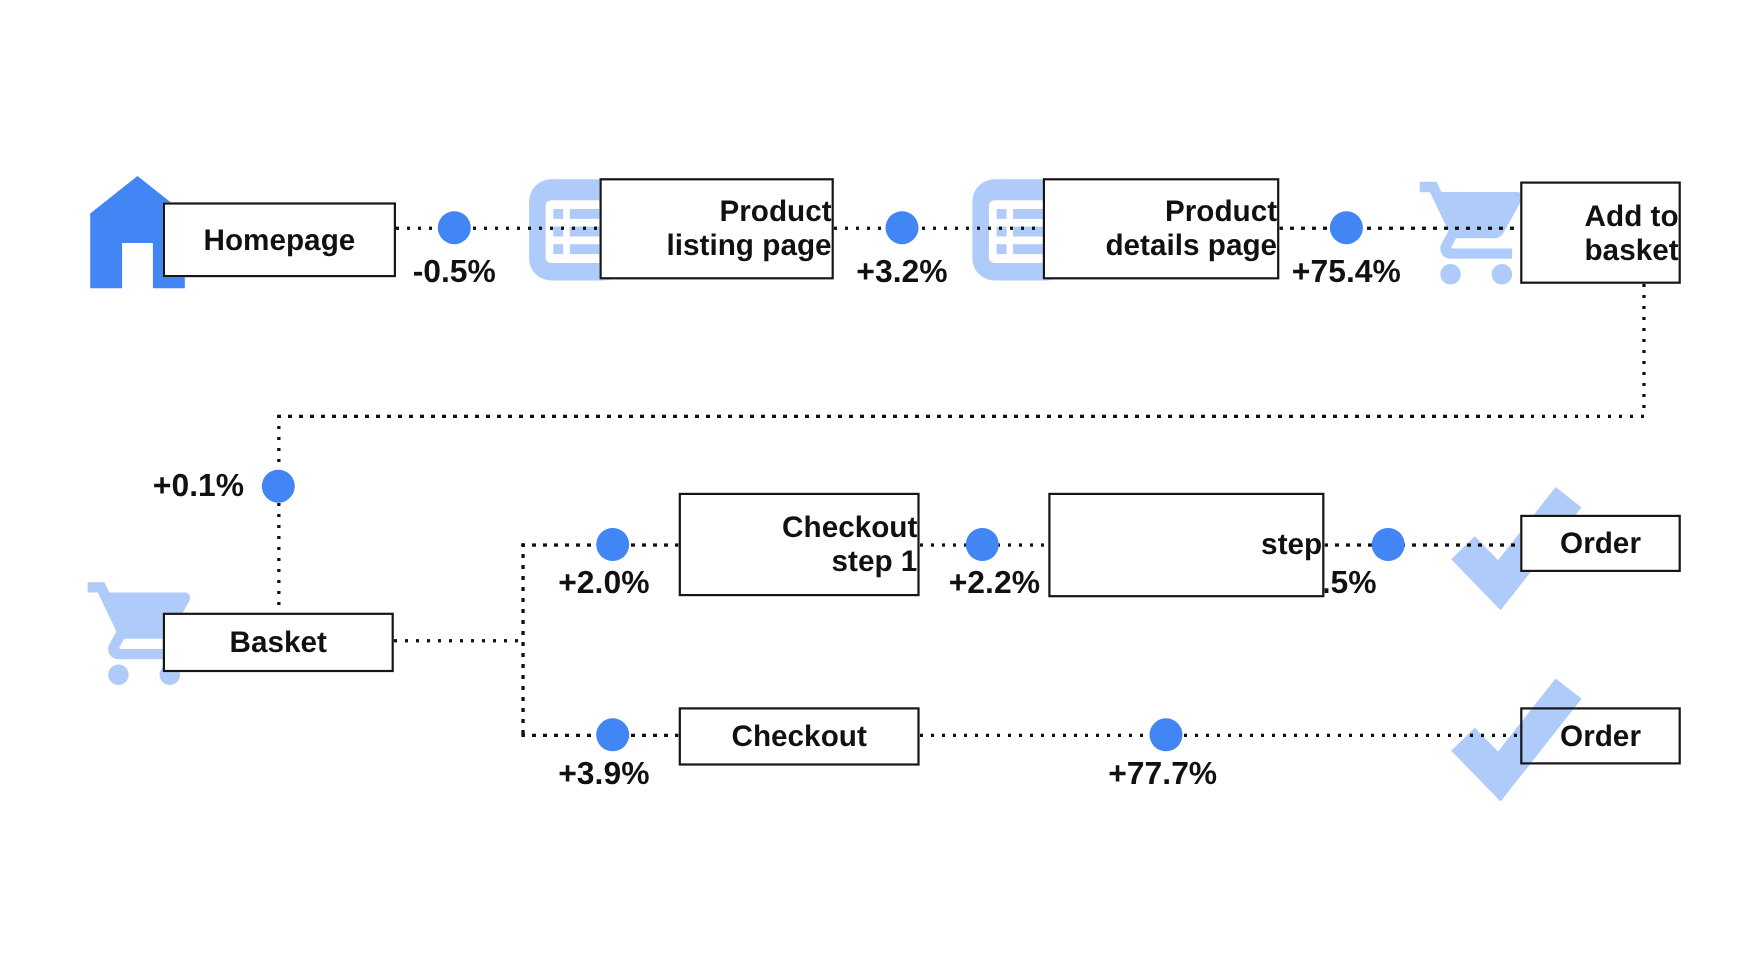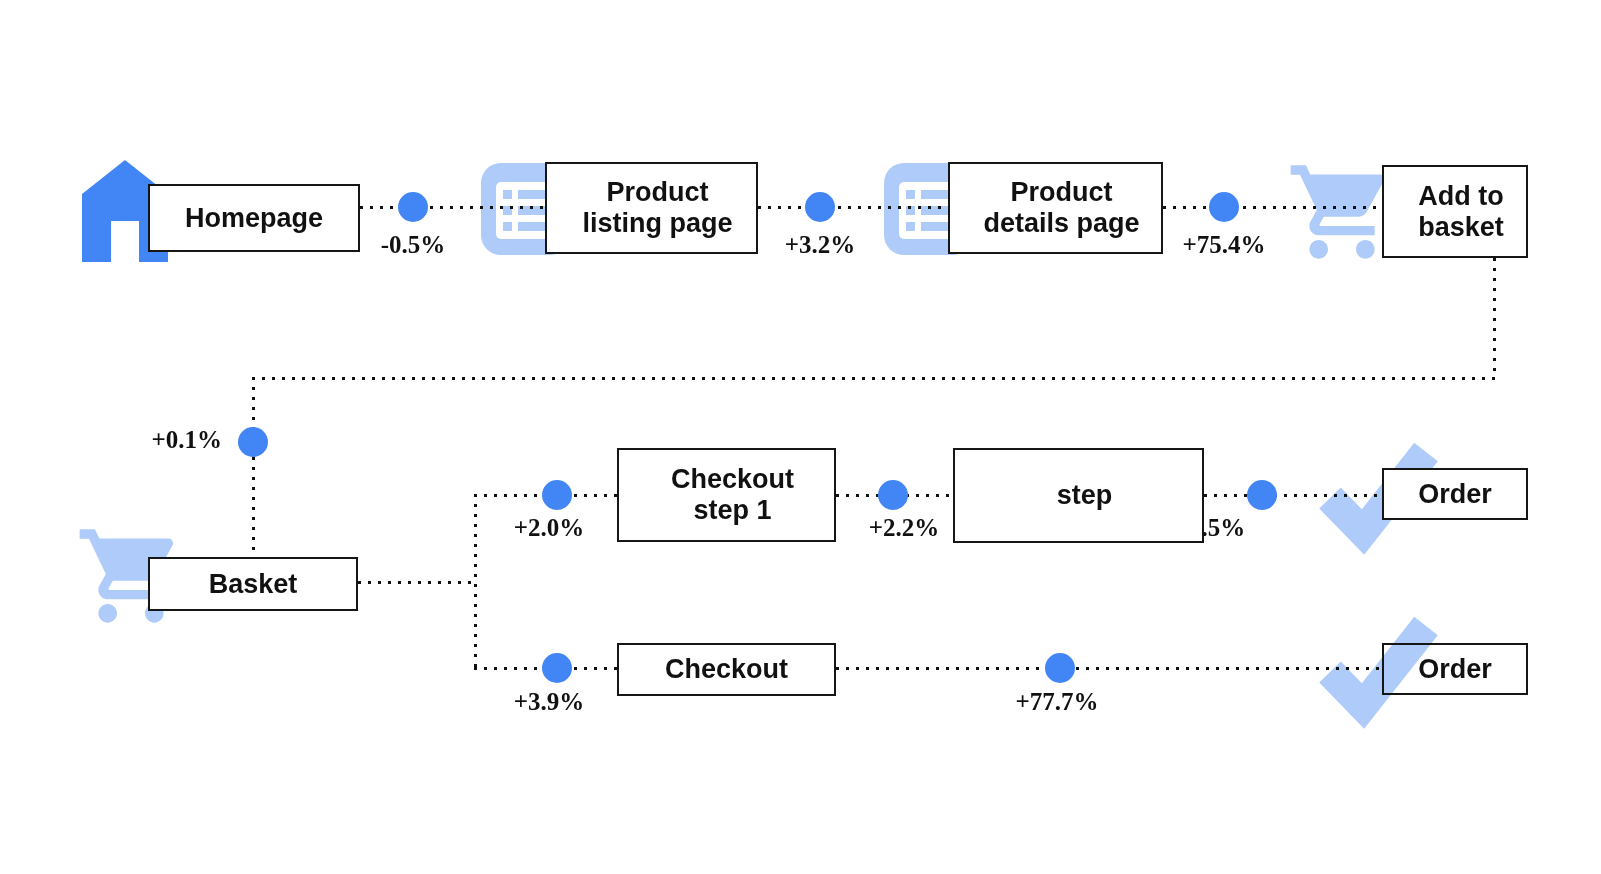--- a/index.html
+++ b/index.html
@@ -12,38 +12,38 @@
   .stage{
     position:relative;width:1601px;height:874px;background:#ffffff;
     font-family:"Liberation Sans",sans-serif;overflow:hidden;
   }
   .box{
     position:absolute;background:#ffffff;border:2.5px solid #161616;
     box-sizing:border-box;display:flex;flex-direction:column;justify-content:center;
     color:var(--text);font-weight:700;font-size:27px;line-height:31px;z-index:4;
   }
   .box.center{align-items:center;text-align:center;}
-  .box.left{padding-left:12px;align-items:center;}
+  .box.left{padding-left:12px;align-items:flex-end;}
   .box.transparent{background:transparent;}
   .l:empty{display:none;}
   .hline{
     position:absolute;height:3px;z-index:2;
     background-image:repeating-linear-gradient(to right,var(--line) 0 3px,transparent 3px 10px);
   }
   .vline{
     position:absolute;width:3px;z-index:2;
     background-image:repeating-linear-gradient(to bottom,var(--line) 0 3px,transparent 3px 10px);
   }
   .dot{
     position:absolute;width:30px;height:30px;border-radius:50%;
     background:var(--accent);z-index:3;
   }
   .pct{
-    position:absolute;font-weight:700;font-size:25px;color:var(--text);
-    z-index:3;white-space:nowrap;font-family:Liberation Serif, serif;
+    position:absolute;font-weight:700;font-size:29px;color:var(--text);
+    z-index:3;white-space:nowrap;
   }
   .pct.c{transform:translateX(-50%);}
   .icon{position:absolute;z-index:1;}
   .icon svg{display:block;overflow:visible;}
   .fill-accent{fill:var(--accent);}
   .fill-light{fill:var(--icon-light);}
   .stroke-light{stroke:var(--icon-light);}
 </style>
 </head>
 <body>

